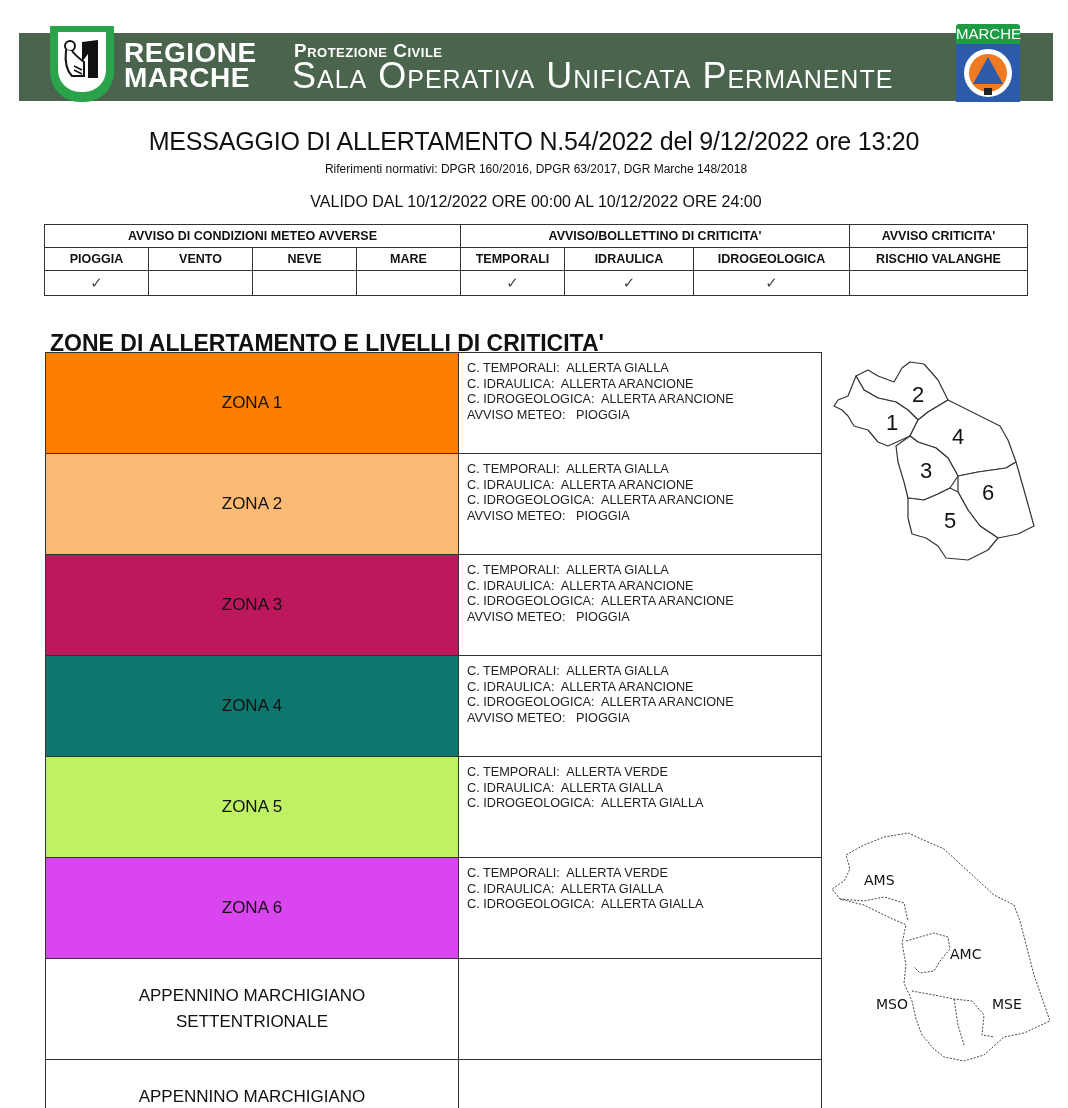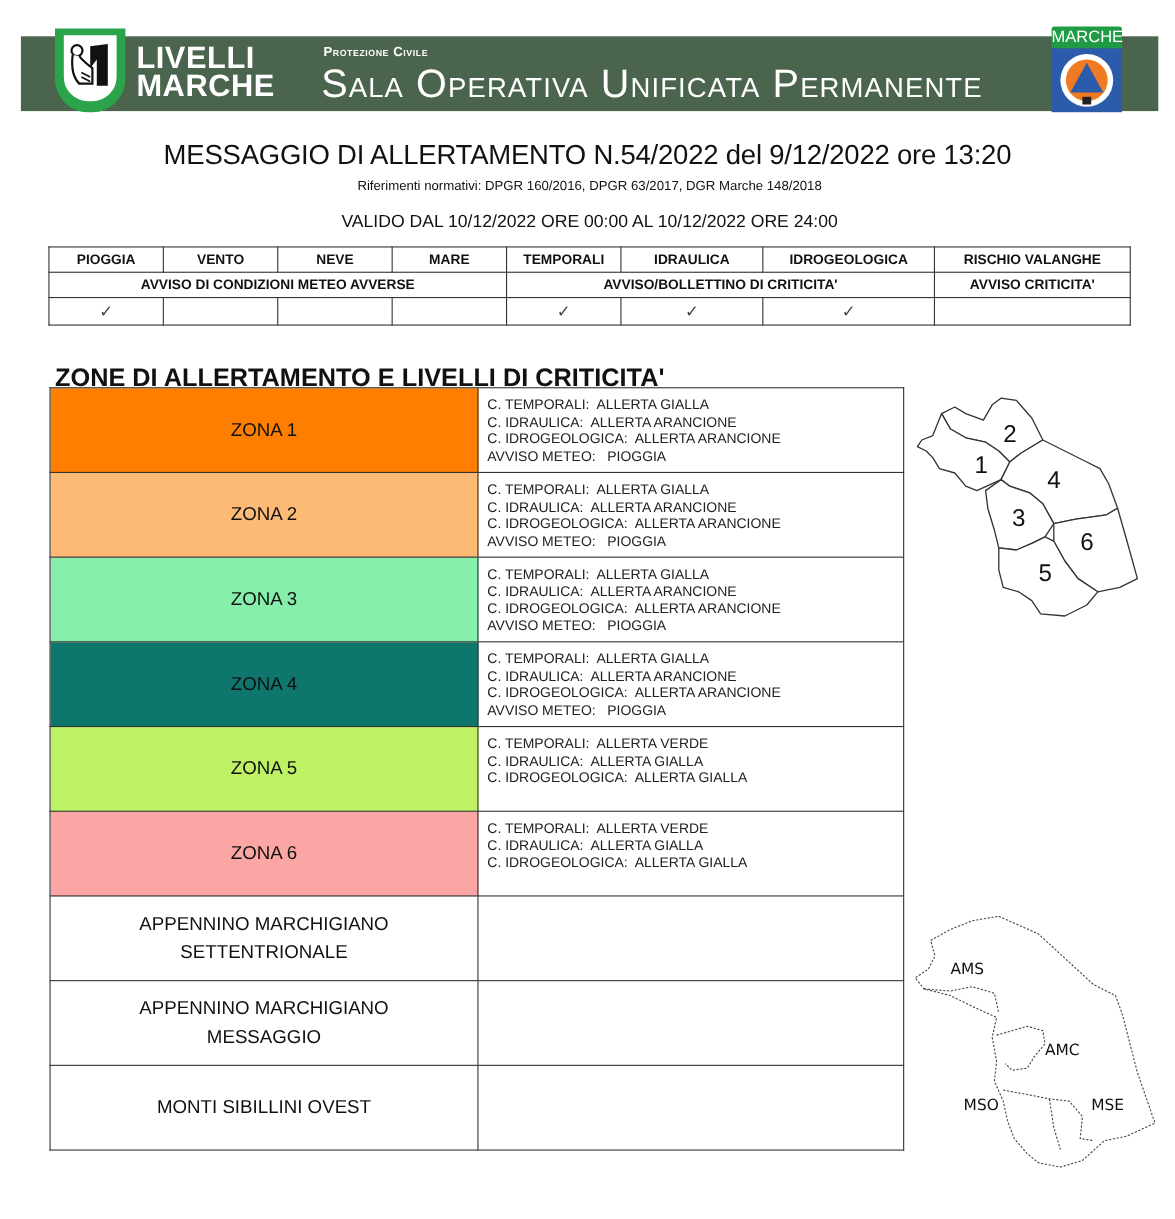--- a/index.html
+++ b/index.html
@@ -2,34 +2,34 @@
 <html><head>
 <meta charset="utf-8">
 <style>
   html,body{margin:0;padding:0;background:#fff;}
   body{width:1068px;height:1108px;position:relative;overflow:hidden;font-family:"Liberation Sans",sans-serif;color:#111;}
   .banner{position:absolute;left:19px;top:33px;width:1034px;height:68px;background:#4a644d;}
   .shield{position:absolute;left:50px;top:26px;width:64px;height:76px;background:#2aa34a;border-radius:0 0 30px 30px;}
   .shield-inner{position:absolute;left:8px;top:6px;width:48px;height:60px;background:#fff;border-radius:0 0 22px 22px;}
   .shield-inner svg{position:absolute;left:0;top:0;}
   .brand{position:absolute;left:124px;top:40px;color:#fff;font-weight:bold;font-size:28px;line-height:25px;letter-spacing:0.5px;font-family:"Liberation Sans",sans-serif;}
-  .pc{position:absolute;left:294px;top:40px;color:#fff;font-size:12px;font-weight:bold;font-variant:small-caps;letter-spacing:0.5px;}
+  .pc{position:absolute;left:294px;top:40px;color:#fff;font-size:19px;font-weight:bold;font-variant:small-caps;letter-spacing:0.5px;}
   .sala{position:absolute;left:292px;top:56px;color:#fff;font-size:36px;font-variant:small-caps;letter-spacing:1px;line-height:40px;white-space:nowrap;}
   .pc-logo{position:absolute;left:956px;top:24px;width:64px;height:80px;}
   .pc-logo .top{height:20px;background:#1f9b45;color:#fff;font-size:15px;text-align:center;line-height:20px;border-radius:3px 3px 0 0;}
   .pc-logo .bot{height:58px;background:#2c5bab;position:relative;}
   .title{position:absolute;left:0;width:1068px;top:127px;text-align:center;font-size:25px;letter-spacing:-0.2px;}
   .refs{position:absolute;left:0;width:1072px;top:162px;text-align:center;font-size:12px;}
   .valid{position:absolute;left:0;width:1072px;top:193px;text-align:center;font-size:16px;}
   table.summary{position:absolute;left:44px;top:224px;width:984px;border-collapse:collapse;font-size:12.5px;font-weight:bold;}
   table.summary td{border:1px solid #333;text-align:center;height:22px;padding:0;}
   table.summary tr.checks td{height:24px;font-weight:normal;color:#444;font-size:15px;}
   .zones-heading{position:absolute;left:50px;top:330px;font-size:23px;font-weight:bold;}
   table.zones{position:absolute;left:45px;top:352px;width:777px;border-collapse:collapse;}
-  table.zones td{border:1.5px solid #333;padding:0;}
+  table.zones td{border:1.5px solid #333;padding:12px;}
   table.zones td.zname{width:388px;text-align:center;font-size:17px;height:76px;}
   table.zones td.zdesc{font-size:12.7px;line-height:15.5px;vertical-align:top;padding:8px 8px 0 8px;color:#222;}
   .white{background:#fff;}
   .zname.long{font-size:18px;line-height:26px;}
   .map1{position:absolute;left:828px;top:350px;width:212px;height:220px;}
   .map2{position:absolute;left:824px;top:825px;width:236px;height:246px;}
 </style>
 </head>
 <body>
 
@@ -38,21 +38,21 @@
   <div class="shield-inner">
     <svg width="48" height="60" viewBox="0 0 48 60">
       <path d="M24 10 L40 8 L40 46 L30 46 L30 22 L24 30 Z" fill="#111"></path>
       <circle cx="12" cy="14" r="5" fill="none" stroke="#111" stroke-width="2"></circle>
       <path d="M8 18 Q6 36 14 44 L26 44 L26 30 Q18 24 14 19" fill="#fff" stroke="#111" stroke-width="2"></path>
       <path d="M16 34 l8 4 M16 38 l8 4" stroke="#111" stroke-width="1.5"></path>
     </svg>
   </div>
 </div>
 <div class="brand">
-  <div>LIVELLI</div>
+  <div>REGIONE</div>
   <div>MARCHE</div>
 </div>
 <div class="pc">Protezione Civile</div>
 <div class="sala">Sala Operativa Unificata Permanente</div>
 <div class="pc-logo">
   <div class="top">MARCHE</div>
   <div class="bot">
     <svg width="64" height="58" viewBox="0 0 64 58">
       <circle cx="32" cy="29" r="24" fill="#fff"></circle>
       <circle cx="32" cy="29" r="19" fill="#f07a22"></circle>
@@ -62,34 +62,34 @@
   </div>
 </div>
 
 <div class="title">MESSAGGIO DI ALLERTAMENTO N.54/2022 del 9/12/2022 ore 13:20</div>
 <div class="refs">Riferimenti normativi: DPGR 160/2016, DPGR 63/2017, DGR Marche 148/2018</div>
 <div class="valid">VALIDO DAL 10/12/2022 ORE 00:00 AL 10/12/2022 ORE 24:00</div>
 
 <table class="summary">
   <tbody>
       <tr>
+    <td colspan="4">AVVISO DI CONDIZIONI METEO AVVERSE</td>
+    <td colspan="3">AVVISO/BOLLETTINO DI CRITICITA'</td>
+    <td>AVVISO CRITICITA'</td>
+  </tr>
+  <tr>
     <td style="width:103px">PIOGGIA</td>
     <td style="width:103px">VENTO</td>
     <td style="width:103px">NEVE</td>
     <td style="width:103px">MARE</td>
     <td style="width:103px">TEMPORALI</td>
     <td style="width:128px">IDRAULICA</td>
     <td style="width:155px">IDROGEOLOGICA</td>
     <td>RISCHIO VALANGHE</td>
   </tr>
-  <tr>
-    <td colspan="4">AVVISO DI CONDIZIONI METEO AVVERSE</td>
-    <td colspan="3">AVVISO/BOLLETTINO DI CRITICITA'</td>
-    <td>AVVISO CRITICITA'</td>
-  </tr>
   <tr class="checks">
     <td>✓</td>
     <td></td>
     <td></td>
     <td></td>
     <td>✓</td>
     <td>✓</td>
     <td>✓</td>
     <td></td>
   </tr>
@@ -112,21 +112,21 @@
       <tr>
         <td class="zname" style="background: #fdba74;">ZONA 2</td>
         <td class="zdesc">
           <div style="white-space: pre; min-height: 15.5px;">C. TEMPORALI:  ALLERTA GIALLA</div>
           <div style="white-space: pre; min-height: 15.5px;">C. IDRAULICA:  ALLERTA ARANCIONE</div>
           <div style="white-space: pre; min-height: 15.5px;">C. IDROGEOLOGICA:  ALLERTA ARANCIONE</div>
           <div style="white-space: pre; min-height: 15.5px;">AVVISO METEO:   PIOGGIA</div>
         </td>
       </tr>
       <tr>
-        <td class="zname" style="background: #86efac;">ZONA 3</td>
+        <td class="zname" style="background: #be185d;">ZONA 3</td>
         <td class="zdesc">
           <div style="white-space: pre; min-height: 15.5px;">C. TEMPORALI:  ALLERTA GIALLA</div>
           <div style="white-space: pre; min-height: 15.5px;">C. IDRAULICA:  ALLERTA ARANCIONE</div>
           <div style="white-space: pre; min-height: 15.5px;">C. IDROGEOLOGICA:  ALLERTA ARANCIONE</div>
           <div style="white-space: pre; min-height: 15.5px;">AVVISO METEO:   PIOGGIA</div>
         </td>
       </tr>
       <tr>
         <td class="zname" style="background: #0f766e;">ZONA 4</td>
         <td class="zdesc">
@@ -139,21 +139,21 @@
       <tr>
         <td class="zname" style="background: #bef264; margin-top: 45px;">ZONA 5</td>
         <td class="zdesc">
           <div style="white-space: pre; min-height: 15.5px;">C. TEMPORALI:  ALLERTA VERDE</div>
           <div style="white-space: pre; min-height: 15.5px;">C. IDRAULICA:  ALLERTA GIALLA</div>
           <div style="white-space: pre; min-height: 15.5px;">C. IDROGEOLOGICA:  ALLERTA GIALLA</div>
           <div style="white-space: pre; min-height: 15.5px;"></div>
         </td>
       </tr>
       <tr>
-        <td class="zname" style="background: #fca5a5;">ZONA 6</td>
+        <td class="zname" style="background: #d946ef;">ZONA 6</td>
         <td class="zdesc">
           <div style="white-space: pre; min-height: 15.5px;">C. TEMPORALI:  ALLERTA VERDE</div>
           <div style="white-space: pre; min-height: 15.5px;">C. IDRAULICA:  ALLERTA GIALLA</div>
           <div style="white-space: pre; min-height: 15.5px;">C. IDROGEOLOGICA:  ALLERTA GIALLA</div>
           <div style="white-space: pre; min-height: 15.5px;"></div>
         </td>
       </tr>
       <tr>
         <td class="zname long white">
           <div>APPENNINO MARCHIGIANO</div>

